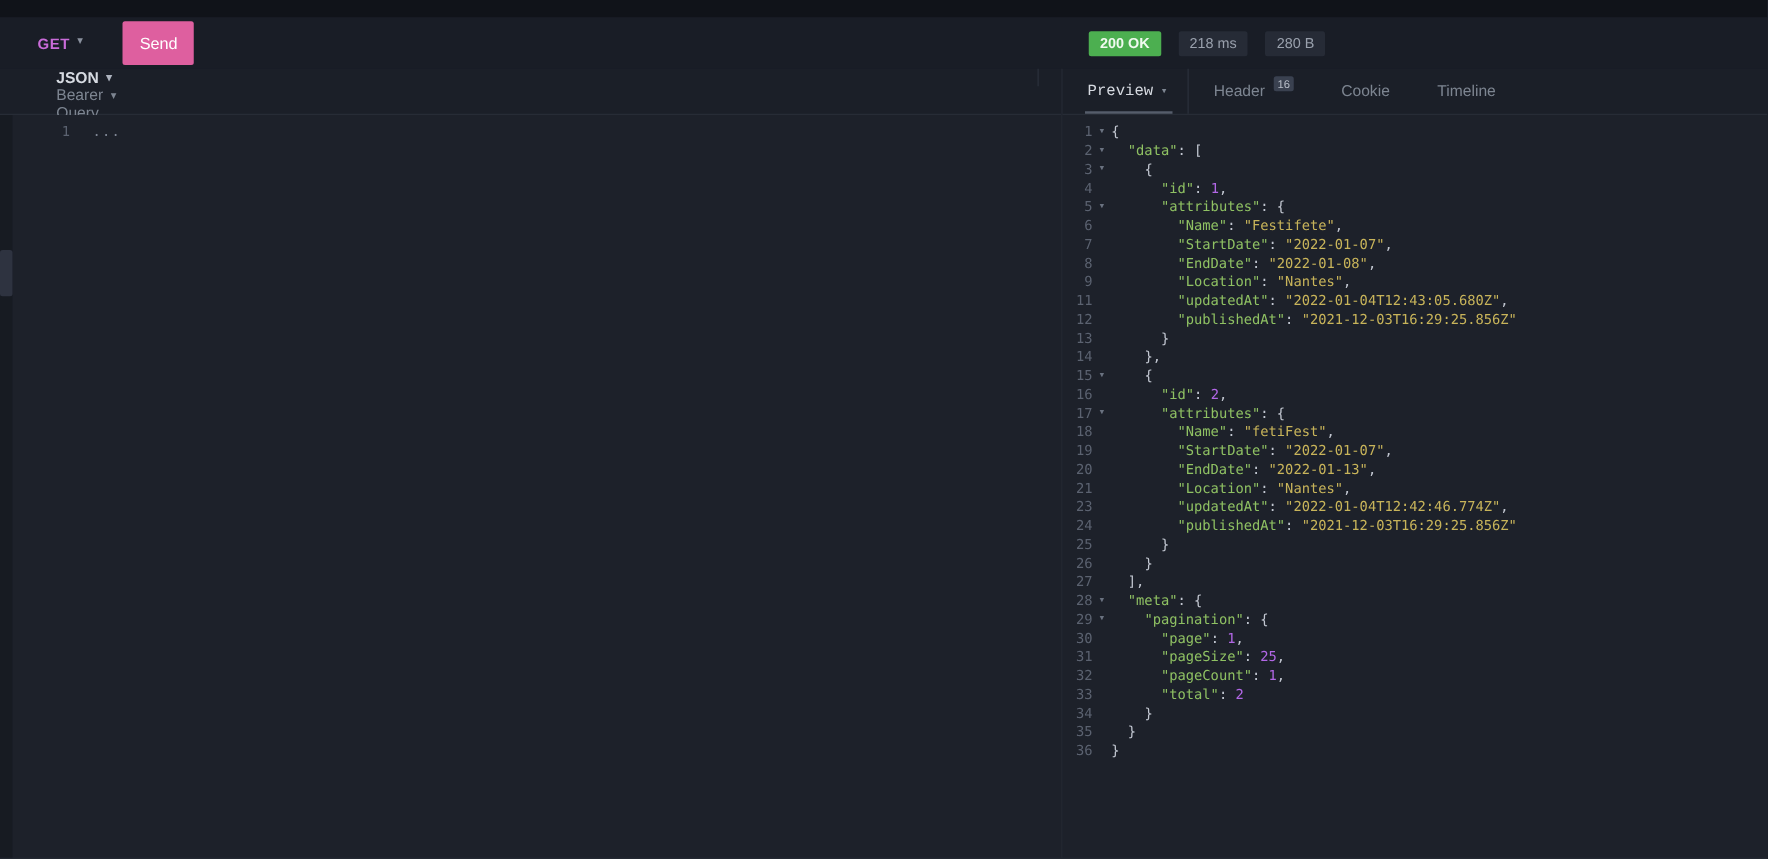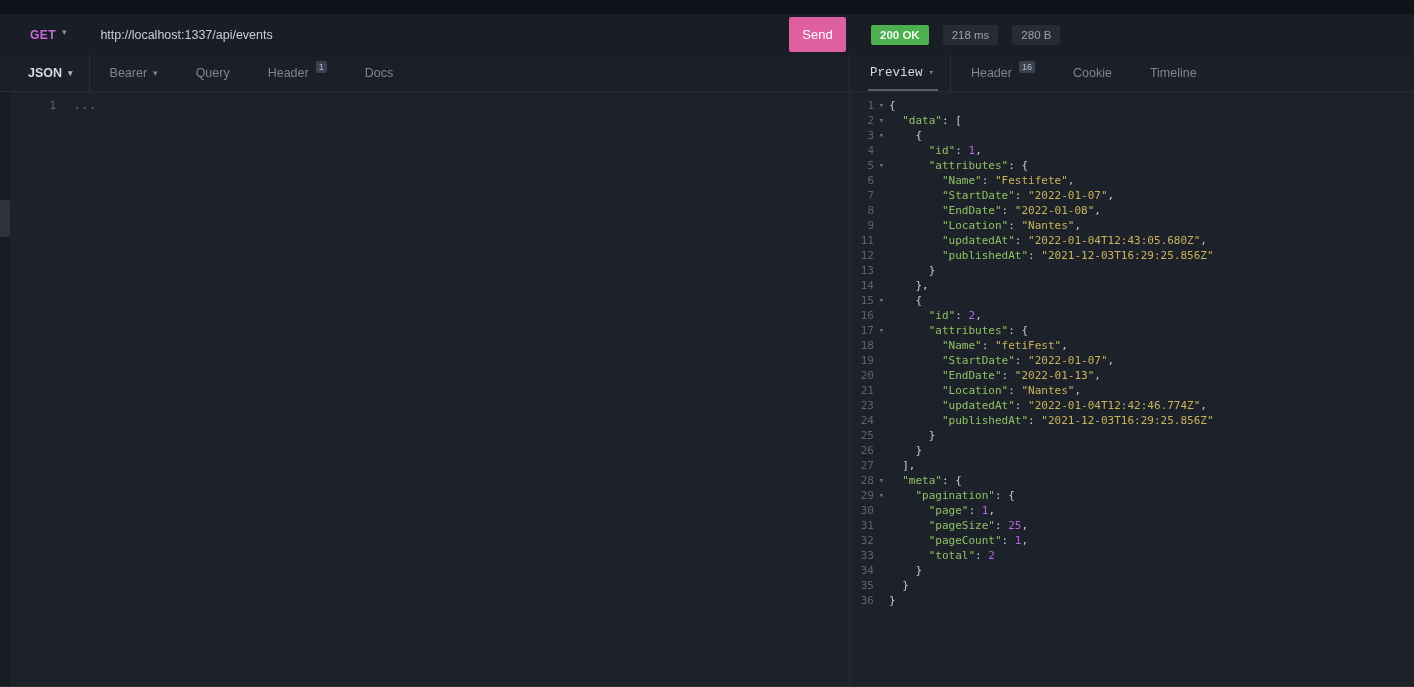--- a/index.html
+++ b/index.html
@@ -33,21 +33,21 @@
   .pill-status { background: var(--status-ok-bg); color: #f0faf0; font-weight: 700; }
   .pill-meta { background: #262b36; color: #9aa1ad; }
 
   
   .main { flex: 1; display: flex; min-height: 0; }
   .left-panel { width: 850px; flex: none; border-right: 1px solid #272c36; display: flex; flex-direction: column; position: relative; }
   .right-panel { flex: 1; display: flex; flex-direction: column; min-width: 0; }
 
   
   .tabbar { height: 37px; flex: none; display: flex; align-items: stretch; border-bottom: 1px solid #272c36; background: #1b1f28; }
-  .left-panel .tabbar { padding-left: 26px; }
+  .left-panel .tabbar { padding-left: 43px; flex-direction: column; }
   .right-panel .tabbar { padding-left: 18px; }
   .tab { display: flex; align-items: center; gap: 6px; color: #7d8591; font-size: 12.5px; cursor: pointer; padding: 0 2px; margin-right: 34px; position: relative; }
   .tab .chev { color: #7d8591; }
   .tab-strong { color: #d6dae1; font-weight: 700; }
   .tab-strong .chev { color: #aeb4bf; }
   .tab.active { color: #d6dae1; font-family: Liberation Mono, monospace; }
   .tab.active::after { content: ""; position: absolute; left: 0; right: 12px; bottom: 0; height: 2px; background: #565d6b; }
   .divider-after { border-right: 1px solid #2b303b; padding-right: 16px; margin-right: 18px; }
   .tab-badge { background: #3a4150; color: #b6bcc7; font-size: 9px; border-radius: 2px; padding: 1px 3px; margin-left: 1px; position: relative; top: -6px; line-height: 1.2; }
 
@@ -74,21 +74,20 @@
 <div class="app">
 
   <div class="window-strip"></div>
 
   <div class="request-row">
     <div class="request-left">
       <div class="method">
         <span class="method-label">GET</span>
         <span class="chev">▾</span>
       </div>
-      <input class="url-input" type="text" value="http://localhost:1337/api/events" style="">
       <button class="send-btn">Send</button>
     </div>
     <div class="request-right">
       <span class="pill pill-status">200 OK</span>
       <span class="pill pill-meta">218 ms</span>
       <span class="pill pill-meta">280 B</span>
     </div>
   </div>
 
   <div class="main">

